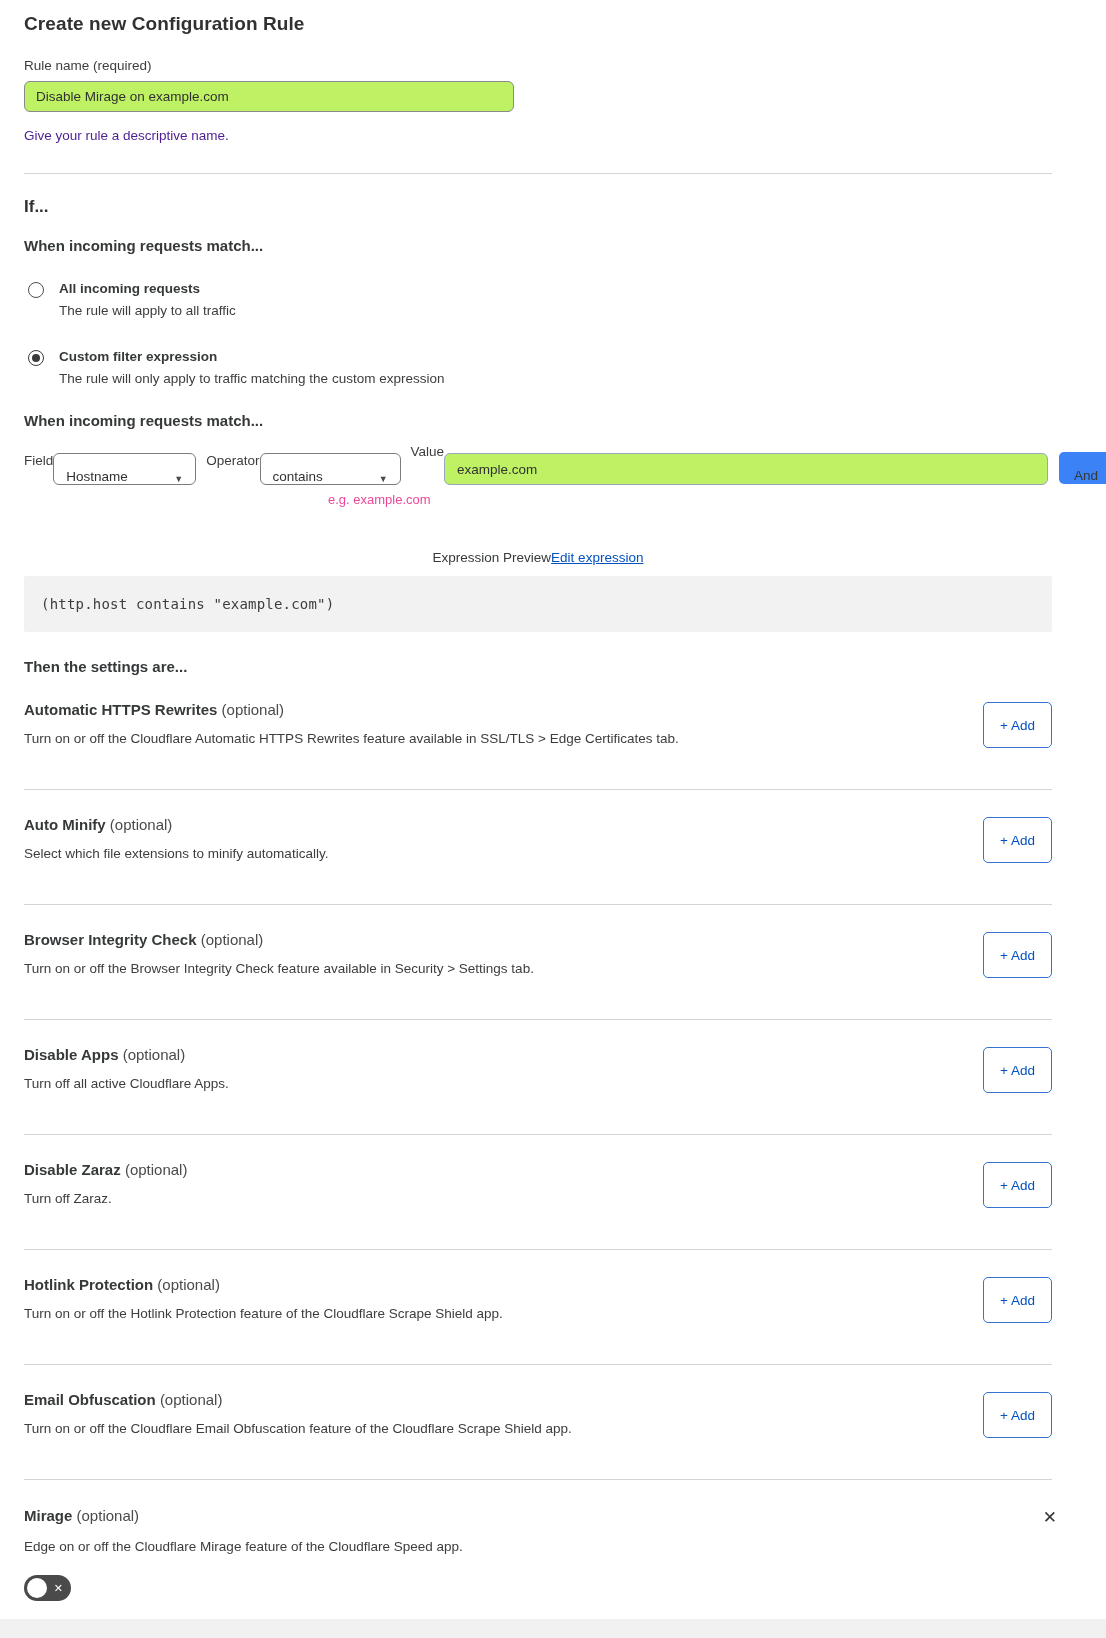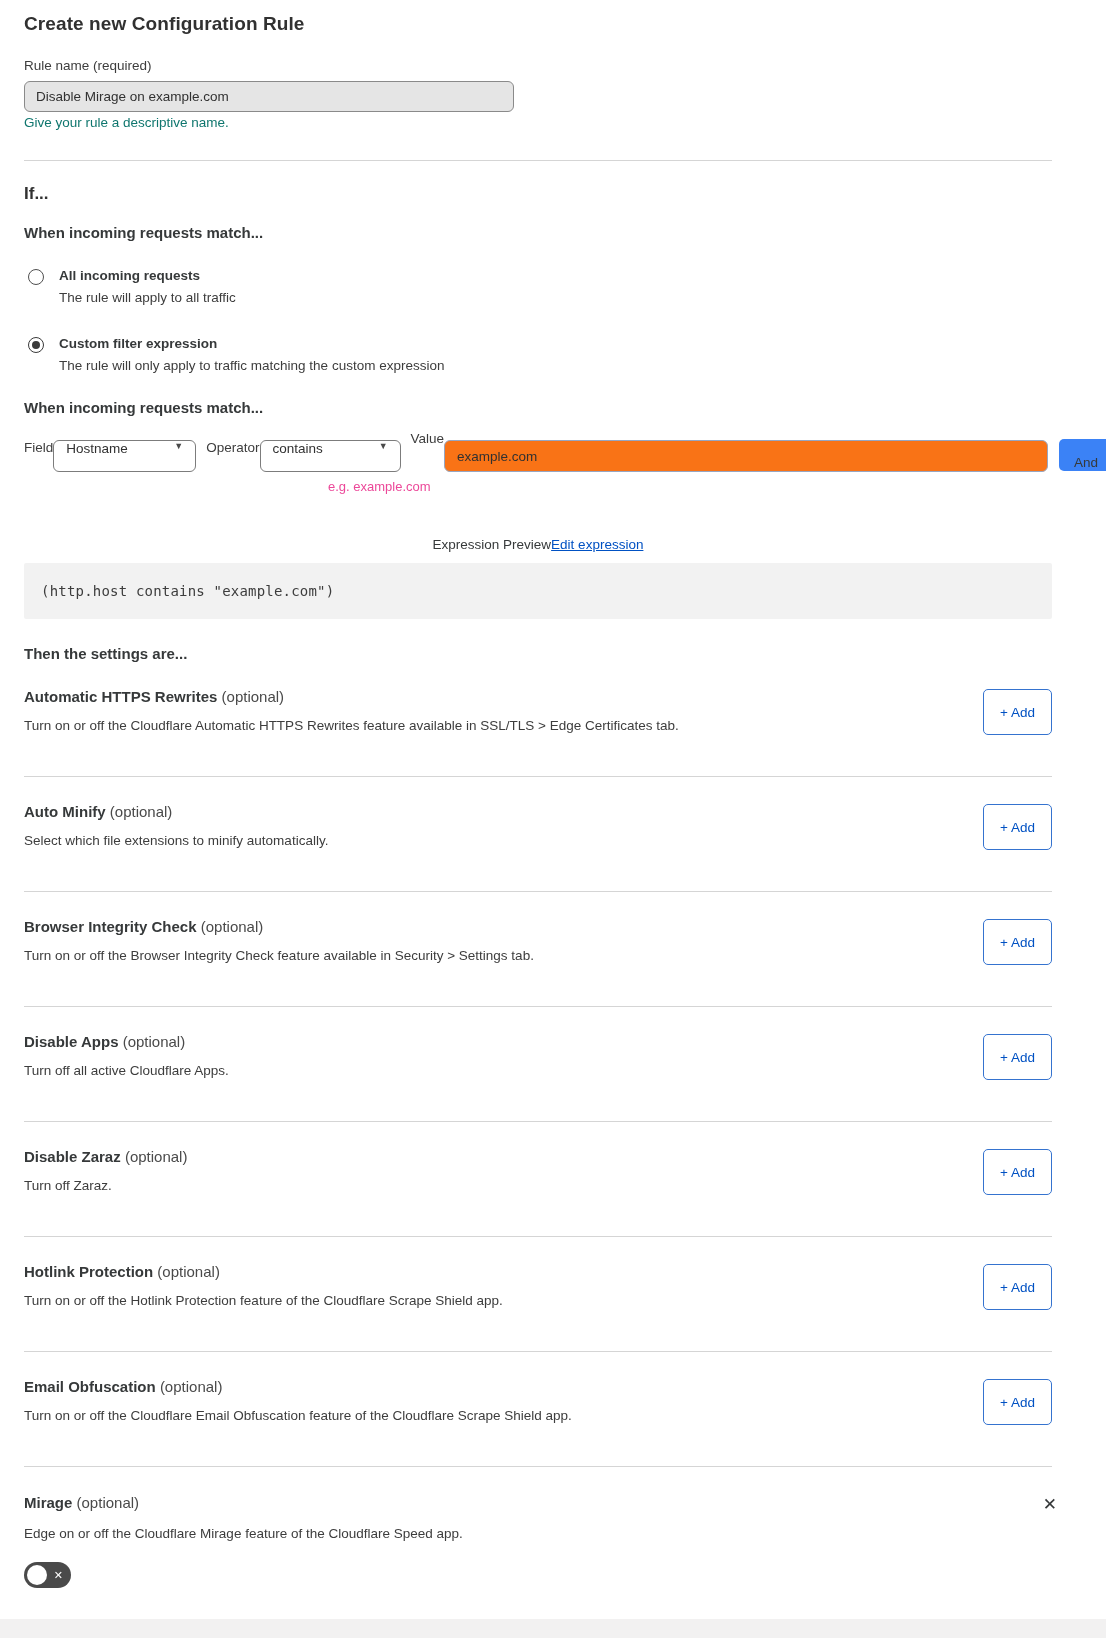--- a/index.html
+++ b/index.html
@@ -13,23 +13,23 @@
     position: relative;
   }
   .container { padding: 0 54px 0 24px; }
 
   h1.page-title { font-size: 19px; font-weight: 700; padding-top: 13px; letter-spacing: .1px; }
 
   .field-label { font-size: 13.5px; color: #3d3d3d; margin-top: 23px; }
   .rule-name-input {
     display: block; margin-top: 8px; width: 490px; height: 31px;
     border: 1px solid #8a8a8a; border-radius: 6px; padding: 0 11px;
-    font-size: 13.5px; color: #313131; font-family: inherit; background: #e5e5e5;
-  }
-  .help-text { font-size: 13.5px; color: #0f766e; margin-top: 3px; }
+    font-size: 13.5px; color: #313131; font-family: inherit; background: #bef264;
+  }
+  .help-text { font-size: 13.5px; color: #4c1d95; margin-top: 16px; }
 
   .divider { border: 0; border-top: 1px solid #d5d5d5; margin-top: 30px; }
 
   h2.if-heading { font-size: 17px; font-weight: 700; margin-top: 23px; }
   h3.sub-heading { font-size: 15px; font-weight: 700; margin-top: 20px; color: #36393a; }
 
   .radio-row { display: flex; align-items: flex-start; margin-top: 27px; }
   .radio-row + .radio-row { margin-top: 31px; }
   .radio-circle {
     width: 16px; height: 16px; border-radius: 50%;
@@ -43,31 +43,31 @@
   .radio-texts { margin-left: 15px; }
   .radio-label { font-size: 13.5px; font-weight: 700; color: #36393a; }
   .radio-desc { font-size: 13.5px; color: #3d3d3d; margin-top: 7px; }
 
   .builder { margin-top: 26px; }
   .builder-row { display: flex; align-items: flex-end; margin-top: 0; }
   .builder-col { display: flex; flex-direction: row; }
   .builder-col .col-label { font-size: 13.5px; color: #3d3d3d; margin-bottom: 9px; }
   .select-box {
     height: 32px; border: 1px solid #7c7c7c; border-radius: 6px; background: #fff;
-    display: flex; align-items: flex-start; justify-content: space-between;
+    display: flex; align-items: flex-end; justify-content: space-between;
     padding: 0 12px; font-size: 13.5px; color: #313131; cursor: pointer;
   }
   .select-box .caret { font-size: 9px; color: #4a4a4a; margin-left: 10px; }
   .col-field .select-box { width: 143px; }
   .col-operator { margin-left: 10px; }
   .col-operator .select-box { width: 141px; }
   .col-value { margin-left: 10px; flex: none; }
   .value-input {
     width: 604px; height: 32px; border: 1px solid #97a6c2; border-radius: 6px;
-    background: #f97316; padding: 0 12px; font-size: 13.5px; color: #313131;
+    background: #bef264; padding: 0 12px; font-size: 13.5px; color: #313131;
     font-family: inherit;
     margin-top: 9px;
   }
   .conj-btn {
     height: 31px; margin-left: 11px; padding: 16px 15px;
     background: #3b82f6; border: 0; border-radius: 5px;
     font-size: 13.5px; color: #36393a; font-family: inherit; cursor: pointer;
     margin-bottom: 1px;
   }
   .conj-btn.or { margin-left: 9px; }

